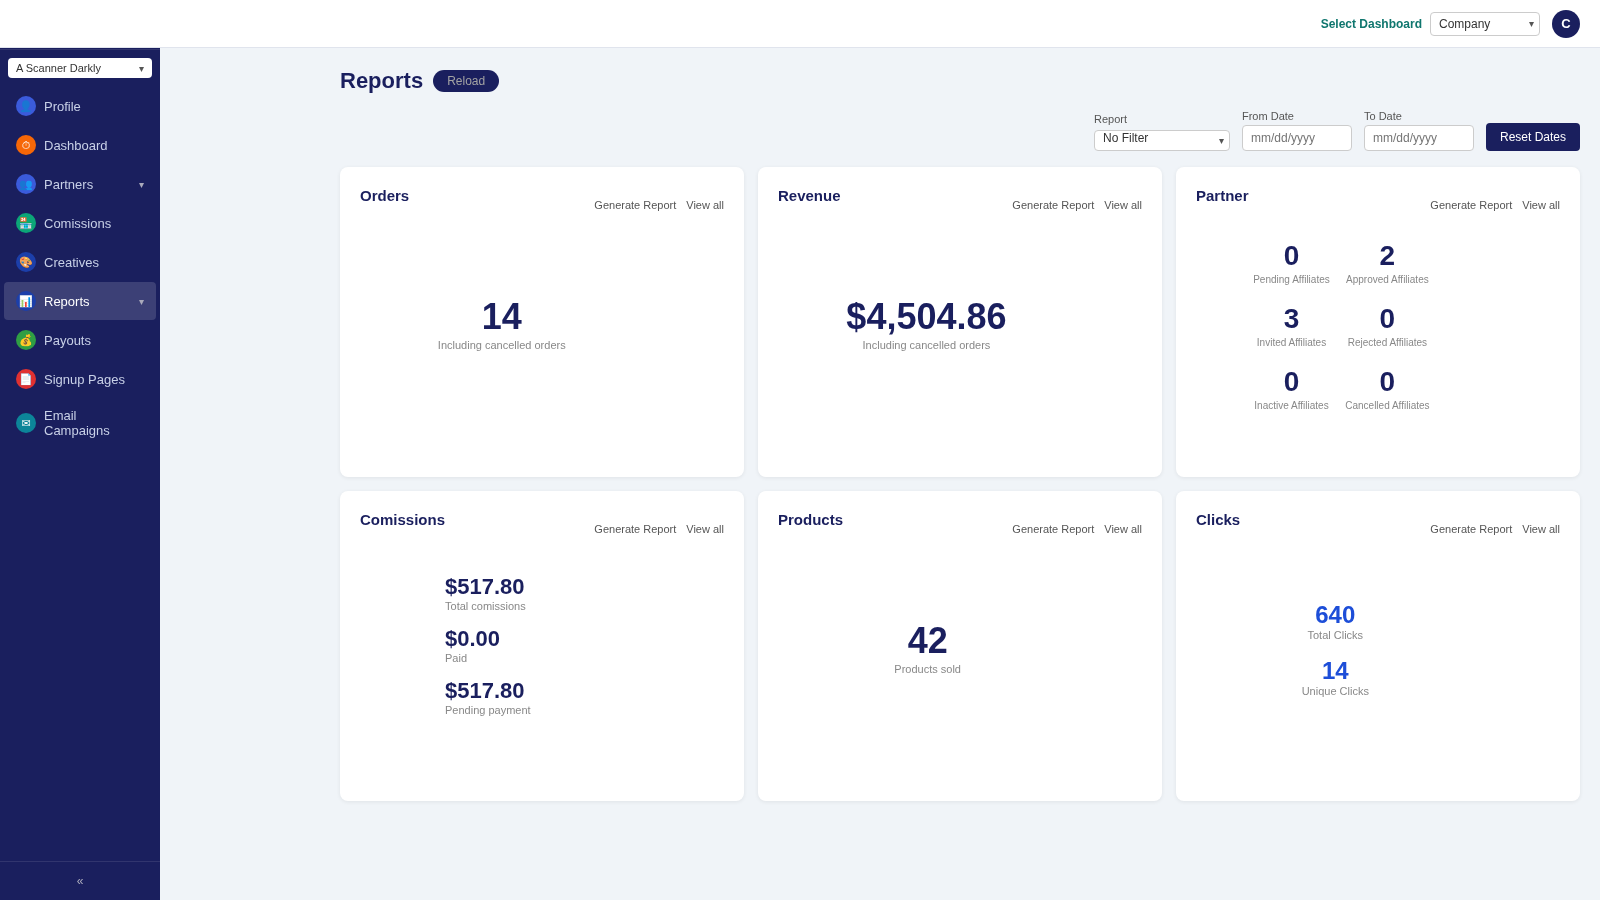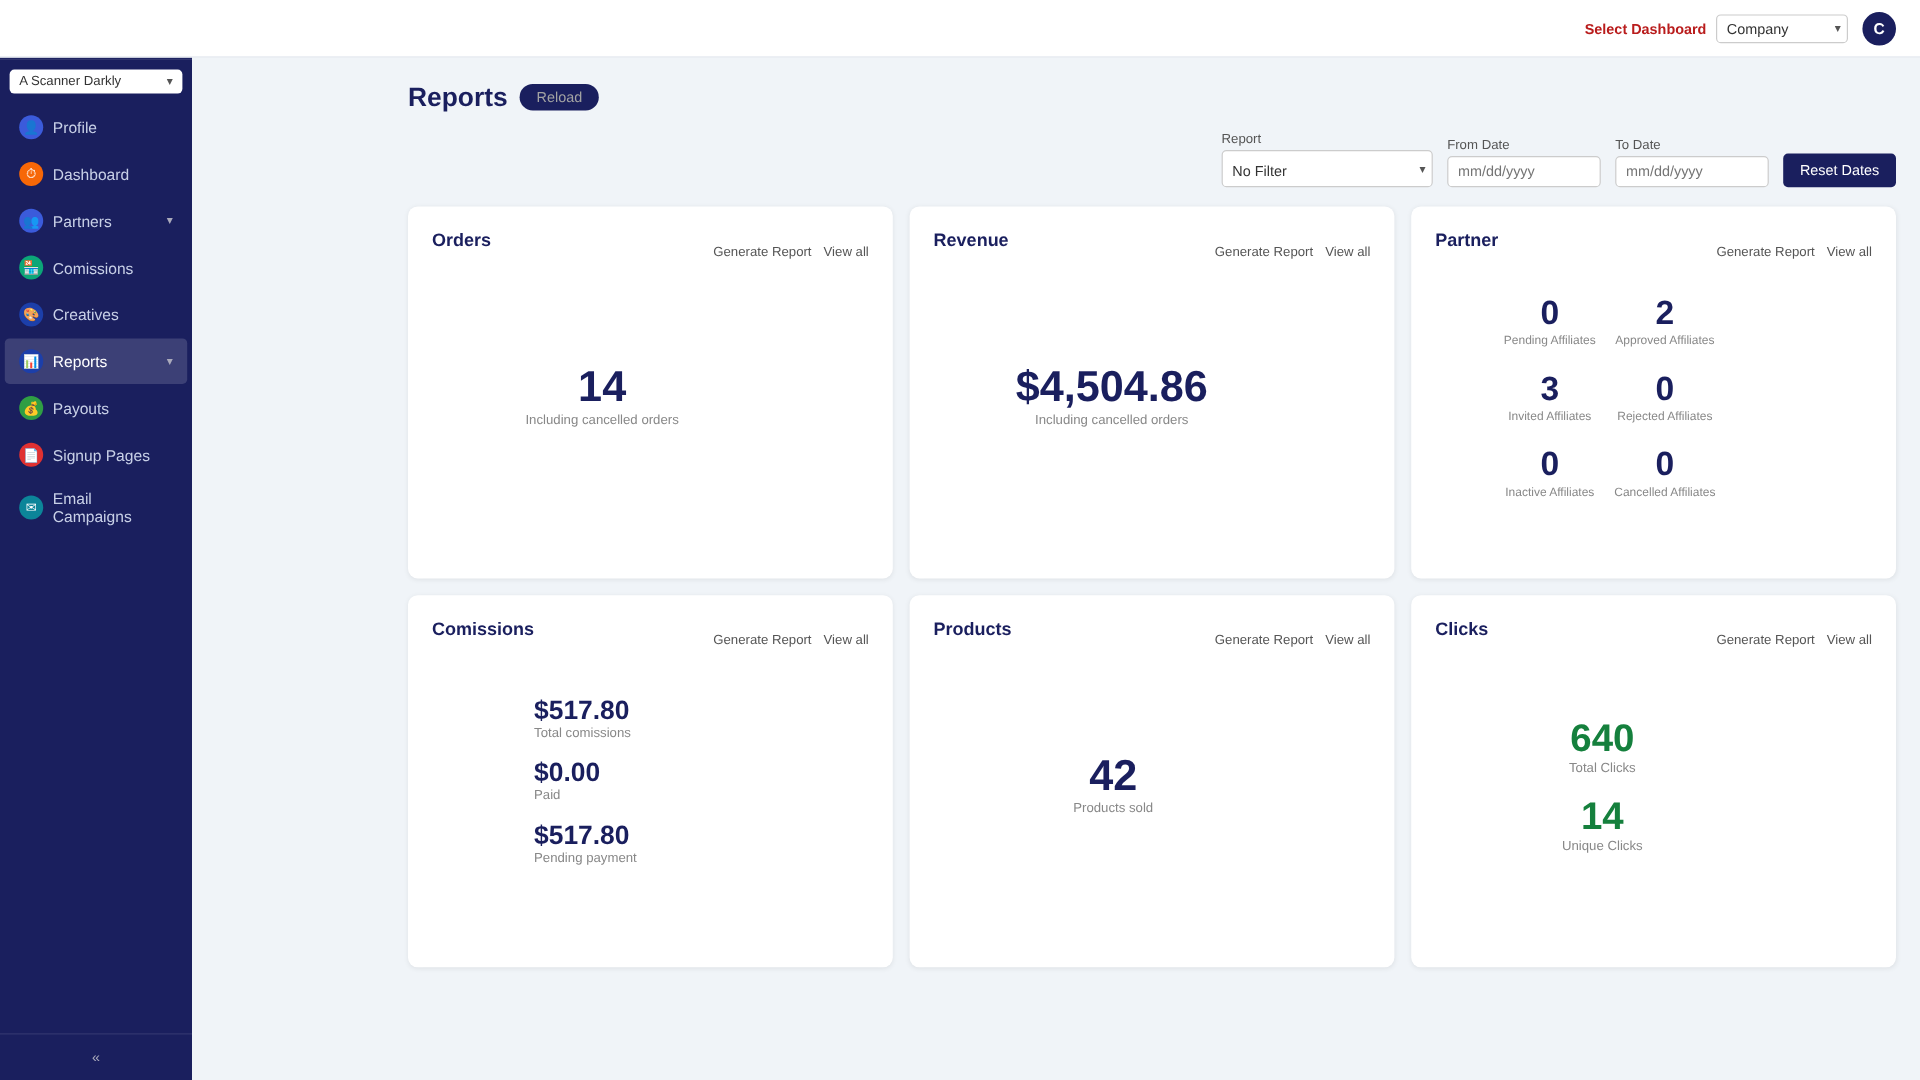--- a/index.html
+++ b/index.html
@@ -106,21 +106,21 @@
       display: flex;
       align-items: center;
       justify-content: flex-end;
       padding: 0 20px;
       border-bottom: 1px solid #e0e4ed;
       z-index: 10;
     }
     .header-select-label {
       font-size: 12px;
       font-weight: 600;
-      color: #b91c1c;
+      color: #0f766e;
       margin-right: 8px;
     }
     .header-select {
       border: 1px solid #ccc;
       border-radius: 4px;
       padding: 4px 24px 4px 8px;
       font-size: 12px;
       color: #333;
       background: #fff;
       appearance: none;
@@ -200,27 +200,27 @@
       flex-direction: column;
     }
     .filter-label {
       font-size: 11px;
       color: #555;
       margin-bottom: 3px;
     }
     .filter-select {
       border: 1px solid #ccc;
       border-radius: 4px;
-      padding: 10px 24px 5px 8px;
+      padding: 0 24px 5px 8px;
       font-size: 12px;
       color: #333;
       background: #fff;
       appearance: none;
       cursor: pointer;
-      width: 176px;
+      width: 136px;
     }
     .filter-select-wrap {
       position: relative;
     }
     .filter-select-wrap::after {
       content: '▾';
       position: absolute;
       right: 6px;
       top: 50%;
       transform: translateY(-50%);
@@ -228,21 +228,21 @@
       color: #555;
       pointer-events: none;
     }
     .filter-date-input {
       border: 1px solid #ccc;
       border-radius: 4px;
       padding: 5px 8px;
       font-size: 12px;
       color: #999;
       background: #fff;
-      width: 128px;
+      width: 110px;
     }
     .reset-dates-btn {
       background: #1a1f5e;
       color: #fff;
       border: none;
       border-radius: 4px;
       padding: 7px 14px;
       font-size: 12px;
       cursor: pointer;
       white-space: nowrap;
@@ -339,23 +339,23 @@
     }
 
     
     .clicks-body {
       align-items: center;
       justify-content: center;
       gap: 16px;
     }
     .click-stat { text-align: center; }
     .click-num {
-      font-size: 32px;
+      font-size: 24px;
       font-weight: 800;
-      color: #15803d;
+      color: #1d4ed8;
     }
     .click-label {
       font-size: 11px;
       color: #888;
     }
 
     
     .main-wrap::-webkit-scrollbar { width: 8px; }
     .main-wrap::-webkit-scrollbar-track { background: #e8ecf5; }
     .main-wrap::-webkit-scrollbar-thumb { background: #b0b8d0; border-radius: 4px; }

